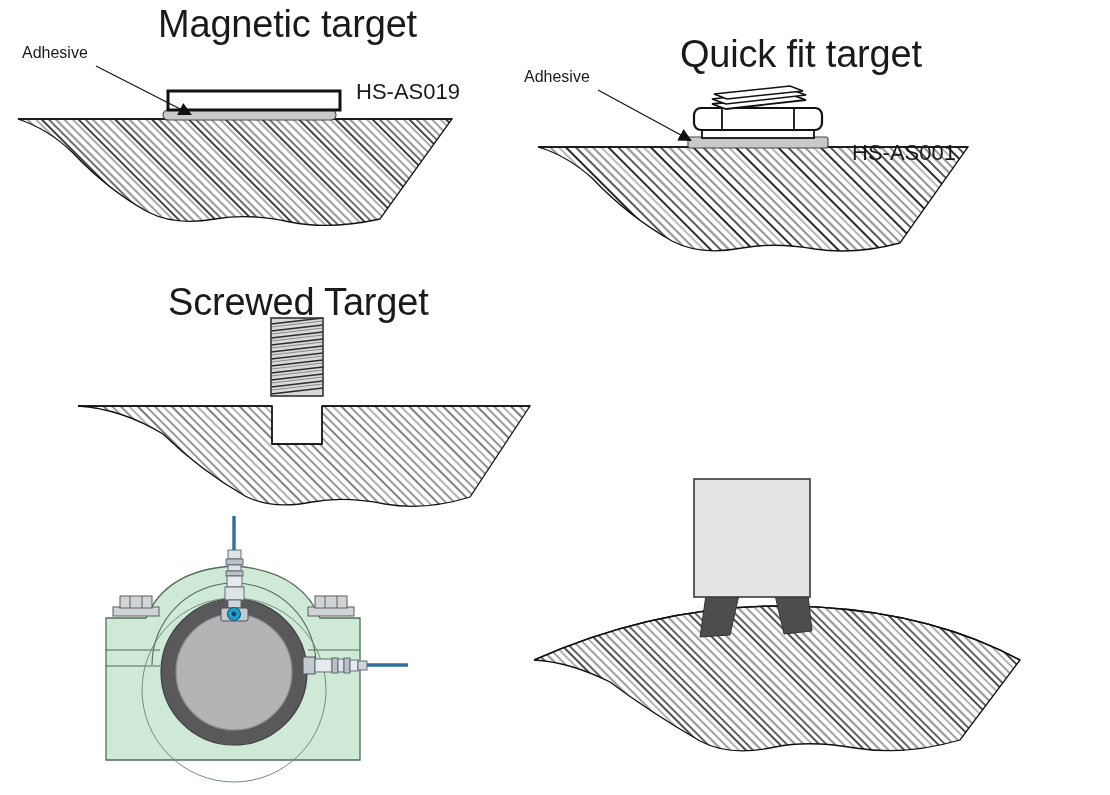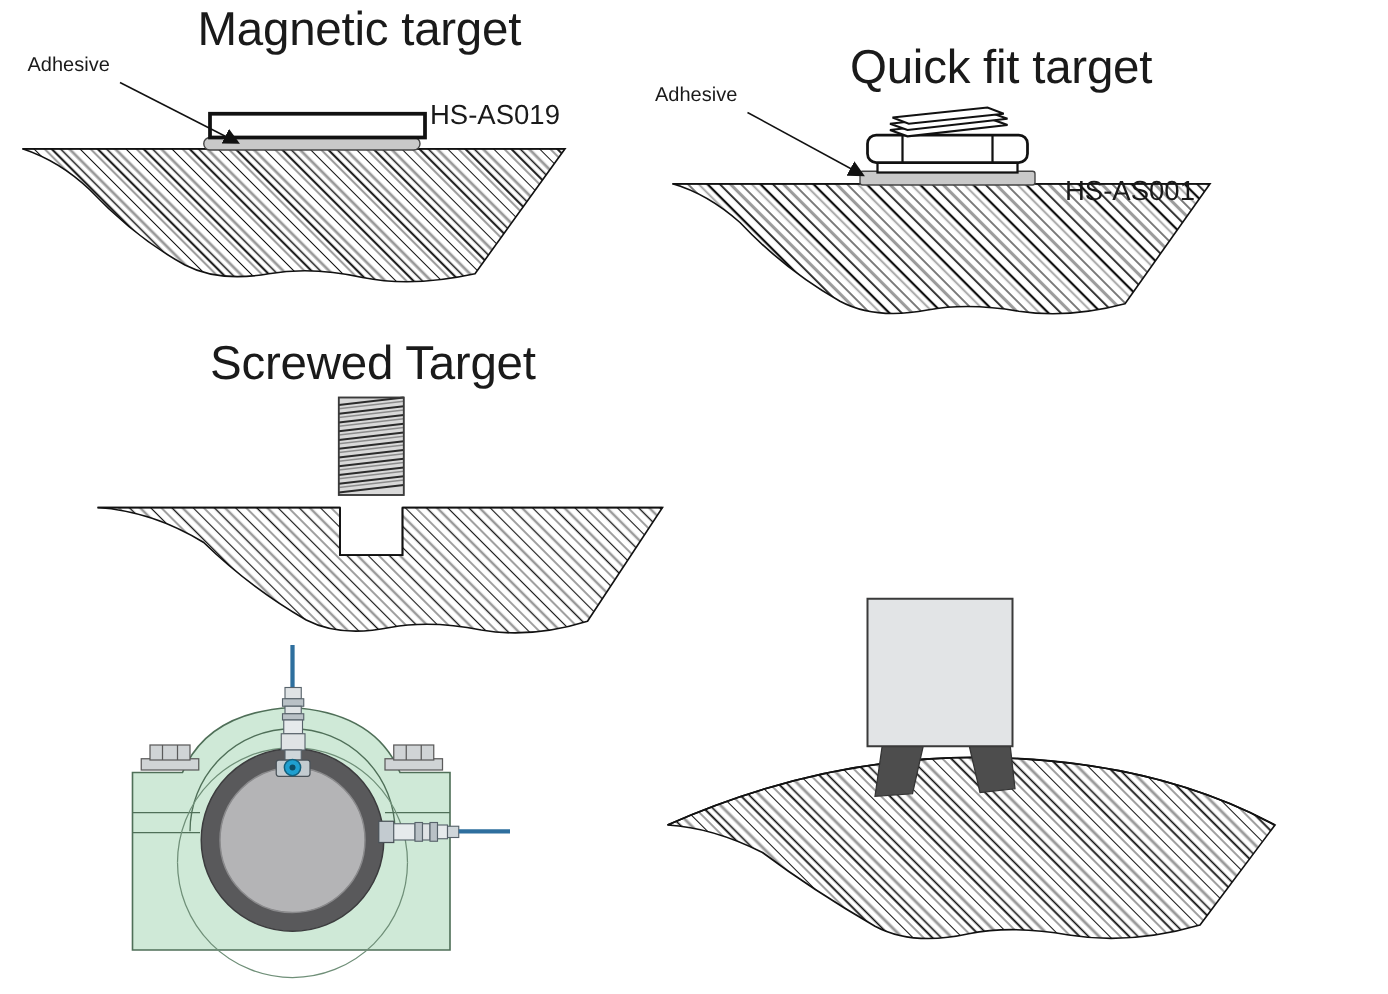--- a/index.html
+++ b/index.html
@@ -47,25 +47,25 @@
   .partno {
     position: absolute;
     font-family: "Liberation Sans", sans-serif;
     font-size: 22px;
     font-weight: 400;
     color: #1a1a1a;
     white-space: nowrap;
   }
   #t-magnetic   { left: 158px; top: 2px;  }
   #t-quickfit   { left: 680px; top: 32px; }
-  #t-screwed    { left: 168px; top: 269px; }
+  #t-screwed    { left: 168px; top: 280px; }
   #t-twopole    { left: 690px; top: 311px; width: 400px; }
   #c-adhesive-1 { left: 22px;  top: 44px; }
   #c-adhesive-2 { left: 524px; top: 68px; }
-  #p-hsas019    { left: 344px; top: 79px; text-align: right; }
+  #p-hsas019    { left: 356px; top: 79px; text-align: right; }
   #p-hsas001    { left: 852px; top: 102px; margin-top: 38px; }
 </style>
 </head>
 <body>
 
 <div id="stage">
 
   <svg class="svg-layer" viewBox="0 0 1110 795" xmlns="http://www.w3.org/2000/svg">
     <defs>
 

